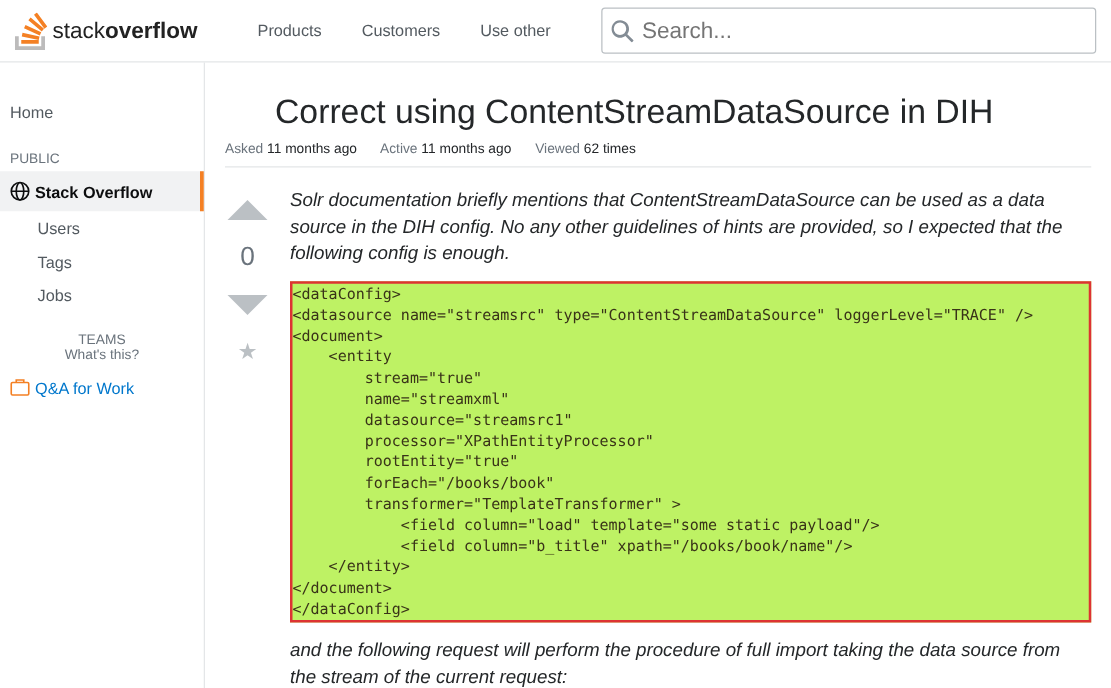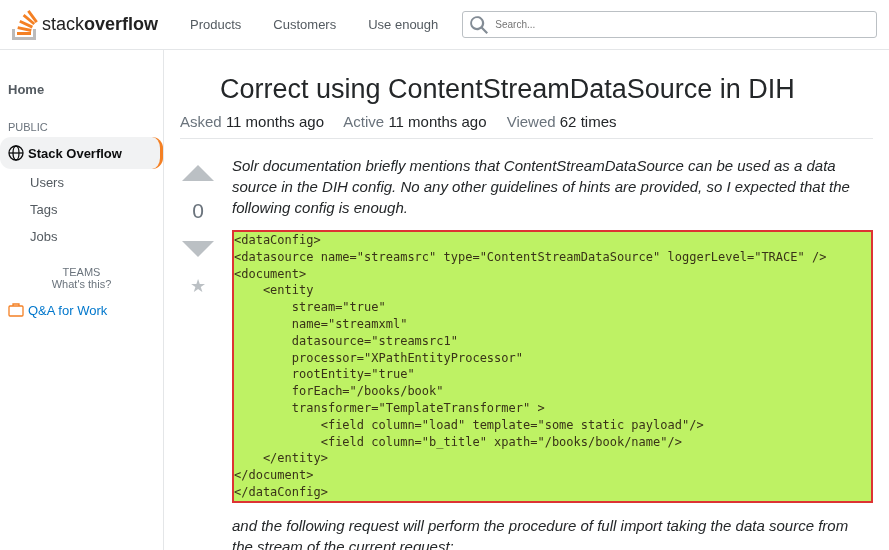--- a/index.html
+++ b/index.html
@@ -1,41 +1,41 @@
 <!DOCTYPE html>
 <html><head>
 <meta charset="utf-8">
 <style>
 * { box-sizing: border-box; margin: 0; padding: 0; }
 body { font-family: Arial, sans-serif; font-size: 13px; color: #242729; background: #fff; width: 889px; }
-.header { display: flex; align-items: center; border-bottom: 1px solid #e4e6e8; padding: 0 12px; height: 50px; }
+.header { display: flex; align-items: center; border-bottom: 1px solid #e4e6e8; padding: 0 12px; height: 50px; gap: 16px; }
 .logo { display: flex; align-items: center; margin-right: 20px; cursor: pointer; }
 .logo-icon { width: 26px; height: 30px; margin-right: 4px; }
 .logo-text { font-size: 18px; color: #222; }
 .logo-text b { font-weight: bold; }
 .nav-links { display: flex; gap: 8px; }
 .nav-link { padding: 8px 12px; color: #535a60; cursor: pointer; font-size: 13px; }
 .search-wrap { flex: 1; margin-left: 12px; position: relative; }
-.search-input { width: 100%; padding: 7px 9px 7px 32px; border: 1px solid #bbc0c4; border-radius: 3px; font-size: 10px; color: #3b4045; }
+.search-input { width: 100%; padding: 7px 9px 7px 32px; border: 1px solid #bbc0c4; border-radius: 3px; font-size: 18px; color: #3b4045; }
 .search-icon { position: absolute; left: 8px; top: 50%; transform: translateY(-50%); color: #838c95; }
 .container { display: flex; }
 .sidebar { width: 164px; border-right: 1px solid #e4e6e8; padding-top: 24px; font-size: 13px; }
-.side-item { padding: 8px 8px 8px 8px; color: #535a60; cursor: pointer; font-weight: bold; }
+.side-item { padding: 8px 8px 8px 8px; color: #535a60; cursor: pointer; }
 .side-label { padding: 16px 8px 4px 8px; color: #6a737c; font-size: 11px; }
-.side-item.active { background: #f1f2f3; border-right: 3px solid #f48024; font-weight: bold; color: #0c0d0e; display: flex; align-items: center; padding: 8px; border-radius: 11px; }
+.side-item.active { background: #f1f2f3; border-right: 3px solid #f48024; font-weight: bold; color: #0c0d0e; display: flex; align-items: center; padding: 8px; }
 .globe-icon { width: 16px; height: 16px; margin-right: 4px; }
 .side-sub { padding: 6px 8px 6px 30px; color: #535a60; cursor: pointer; }
 .side-teams-row { display: flex; justify-content: space-between; align-items: center; padding: 16px 8px 4px 8px; flex-direction: column; }
 .side-teams-label { color: #6a737c; font-size: 11px; }
 .whats-this { color: #6a737c; font-size: 11px; cursor: pointer; }
 .qa-work { display: flex; align-items: center; padding: 8px; color: #0077cc; cursor: pointer; }
 .qa-icon { width: 16px; height: 16px; margin-right: 4px; }
 .main { flex: 1; padding: 24px 16px; }
 h1 { font-size: 27px; font-weight: normal; color: #242729; margin-bottom: 8px; margin-left: 40px; }
-.meta { color: #6a737c; font-size: 15px; padding-bottom: 8px; border-bottom: 1px solid #e4e6e8; margin-bottom: 16px; }
+.meta { color: #6a737c; font-size: 11px; padding-bottom: 8px; border-bottom: 1px solid #e4e6e8; margin-bottom: 16px; }
 .meta span.val { color: #232629; }
 .meta-item { margin-right: 16px; }
 .post-row { display: flex; gap: 16px; }
 .votes { display: flex; flex-direction: column; align-items: center; gap: 8px; color: #bbc0c4; }
 .vote-arrow { cursor: pointer; }
 .vote-count { font-size: 21px; color: #6a737c; }
 .star { color: #bbc0c4; cursor: pointer; font-size: 18px; }
 .post-body { flex: 1; font-size: 15px; line-height: 1.4; color: #242729; }
 .post-body p { margin-bottom: 12px; font-style: italic; }
 pre.code { background: #bef264; border: 2px solid #d33; padding: 0; font-family: Consolas, Monaco, monospace; font-size: 12px; line-height: 1.4; color: #393318; overflow-x: auto; margin-bottom: 12px; white-space: pre; }
@@ -47,21 +47,21 @@
   <div class="logo">
     <svg class="logo-icon" viewBox="0 0 26 30">
         <path fill="#bcbbbb" d="M21 27v-8h3v11H0V19h3v8z"></path>
         <path fill="#f48024" d="M5.4 19.1l13.6 2.8.6-2.8-13.6-2.9-.6 2.9zM7.2 12.5l12.6 5.9 1.2-2.6-12.6-5.9-1.2 2.6zM10.7 6.2l10.7 8.9 1.8-2.2-10.7-8.9-1.8 2.2zM17.5 0l-2.3 1.7 8.3 11.2 2.3-1.7L17.5 0zM5 25h14v-3H5v3z"></path>
       </svg>
     <span class="logo-text"><span>stack</span><b>overflow</b></span>
   </div>
   <div class="nav-links">
     <div class="nav-link">Products</div>
     <div class="nav-link">Customers</div>
-    <div class="nav-link">Use enough</div>
+    <div class="nav-link">Use other</div>
   </div>
   <div class="search-wrap">
     <svg class="search-icon" width="18" height="18" viewBox="0 0 18 18">
         <path fill="currentColor" d="M12.86 11.32L18 16.46 16.46 18l-5.14-5.14A7 7 0 1 1 12.86 11.32zM7 12A5 5 0 1 0 7 2a5 5 0 0 0 0 10z"></path>
       </svg>
     <input class="search-input" placeholder="Search..." style="">
   </div>
 </div>
 
 <div class="container">

